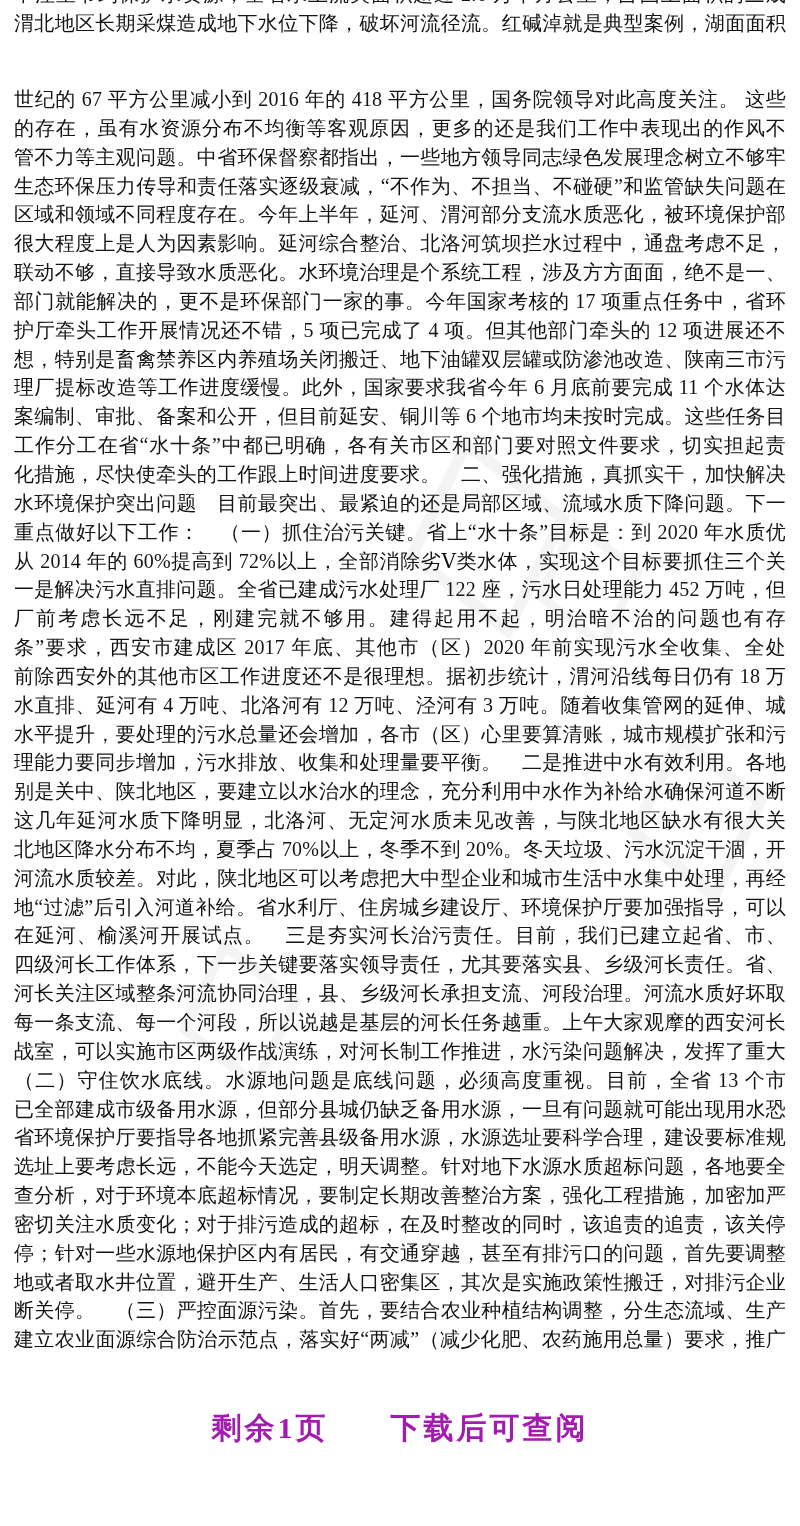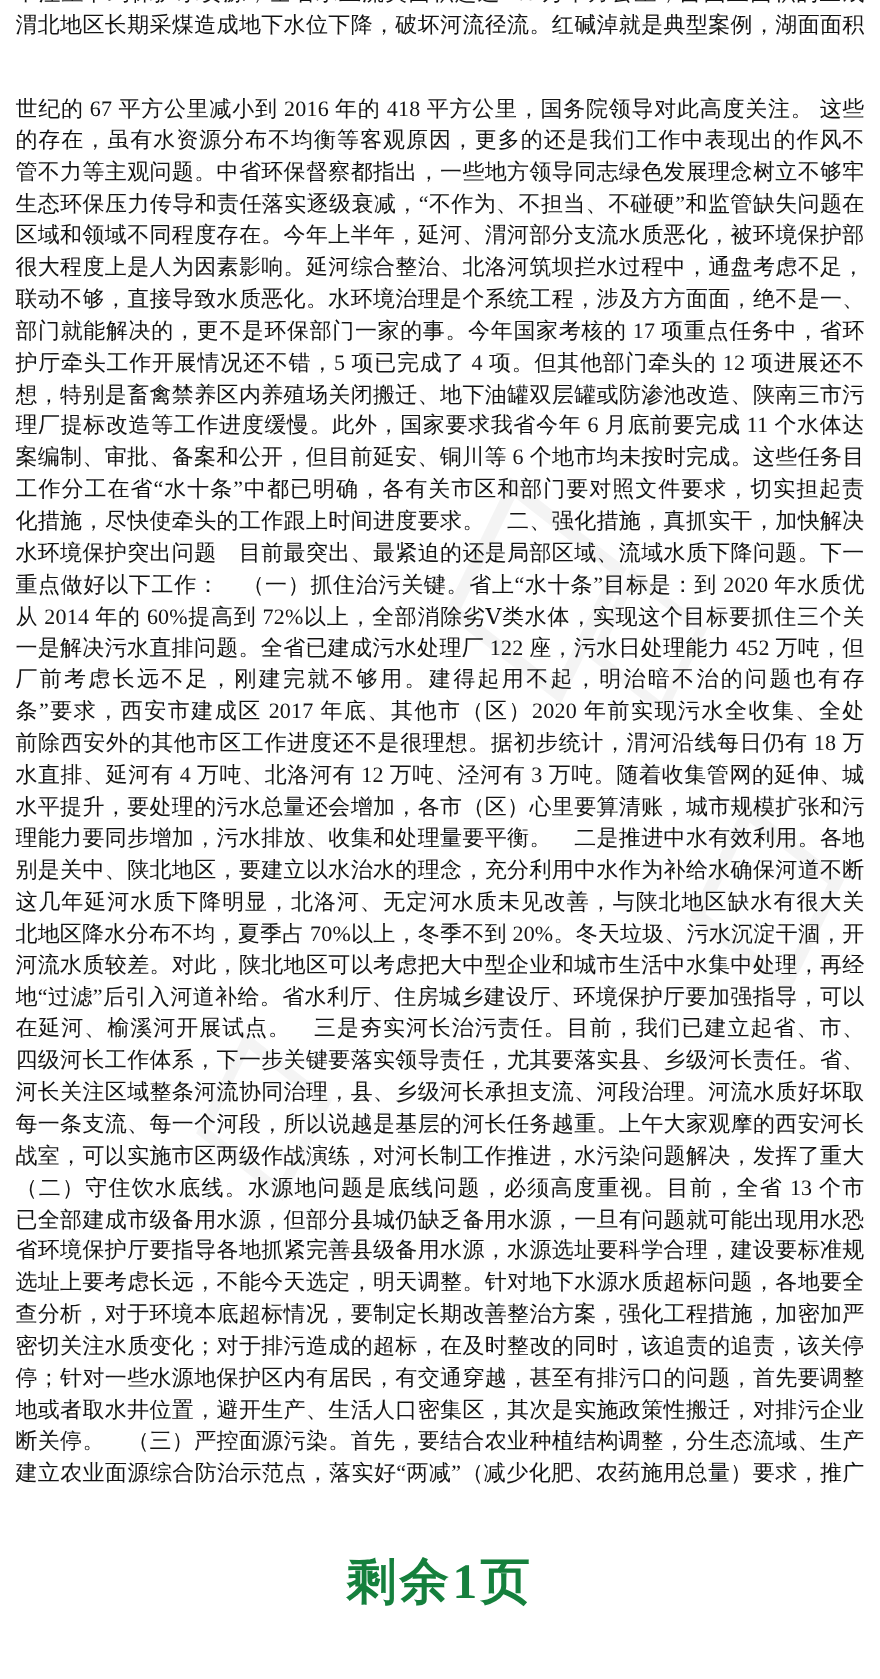--- a/index.html
+++ b/index.html
@@ -56,22 +56,22 @@
     position: absolute;
     left: 0;
     right: 0;
     top: 1408px;
     display: flex;
     justify-content: center;
     align-items: baseline;
     gap: 62px;
     font-family: "Liberation Serif", "DejaVu Serif", serif;
     font-weight: 700;
-    font-size: 45px;
-    color: #15803d;
+    font-size: 30px;
+    color: #a21caf;
     letter-spacing: 3px;
   }
 </style>
 </head>
 <body>
 
 <div class="page">
 
   <div id="top-paragraph" class="textblock">
       <div class="tline">不注重节约保护水资源，全省水土流失面积超过 2.6 万平方公里，占国土面积的三成多。此外，</div>
@@ -125,15 +125,16 @@
       <div class="tline">建立农业面源综合防治示范点，落实好“两减”（减少化肥、农药施用总量）要求，推广清洁</div>
     </div>
 
   <div class="watermark wm-a"></div>
   <div class="watermark wm-b"></div>
   <div class="watermark wm-c"></div>
   <div class="watermark wm-d"></div>
 
   <div class="footer-notice">
     <span>剩余1页</span>
+    <span>下载后可查阅</span>
   </div>
 
 </div>
 
 </body></html>

